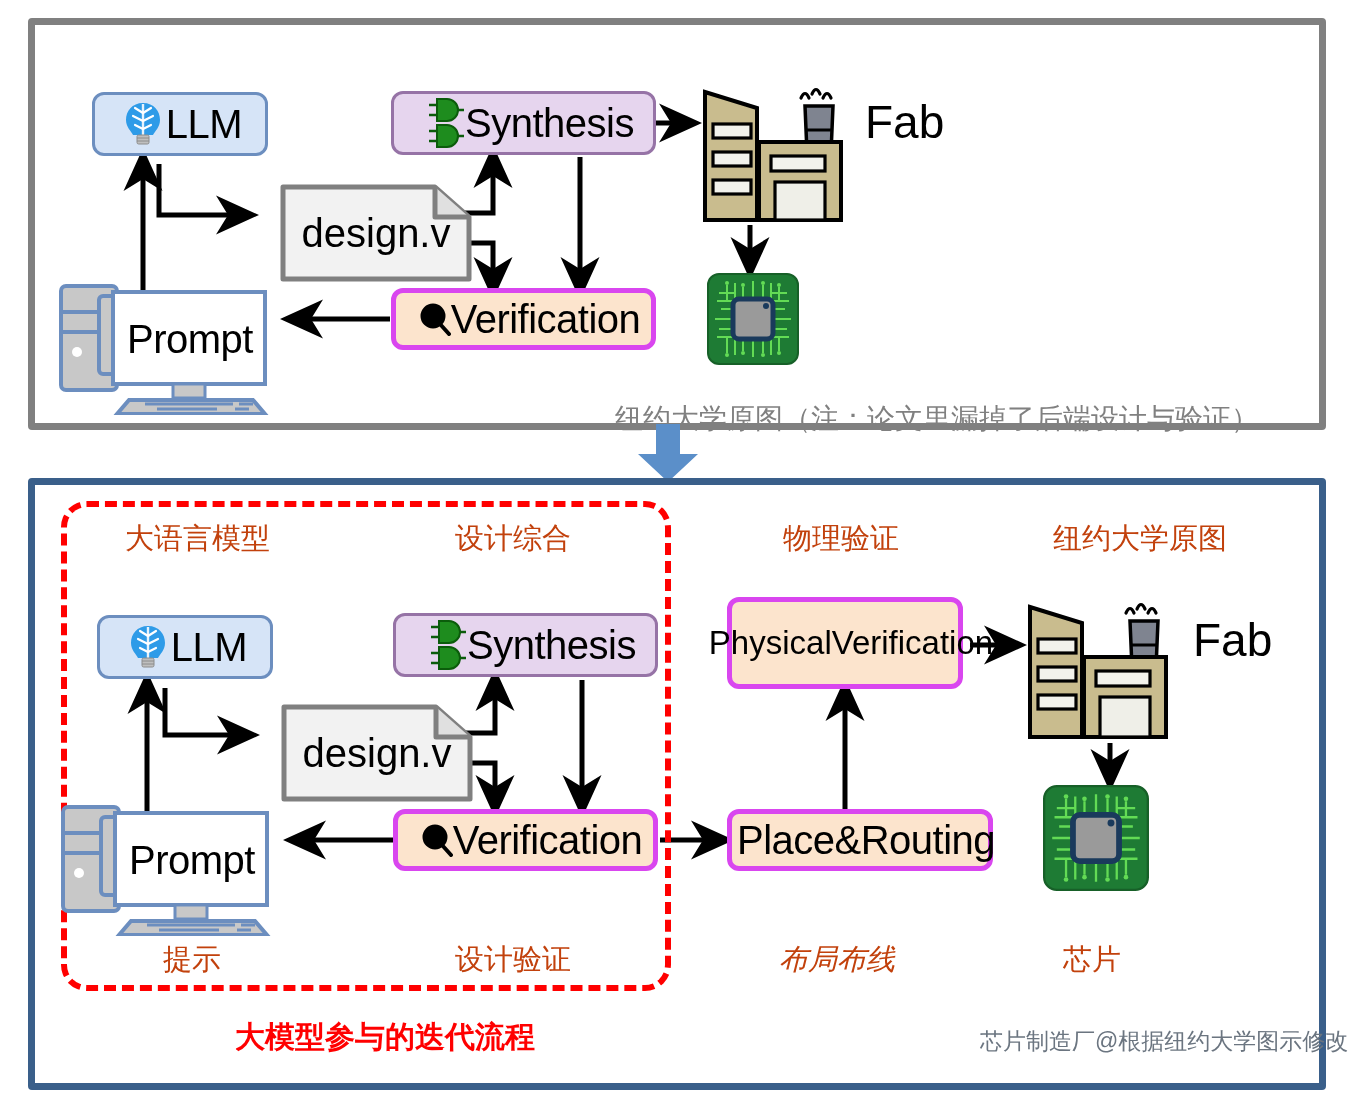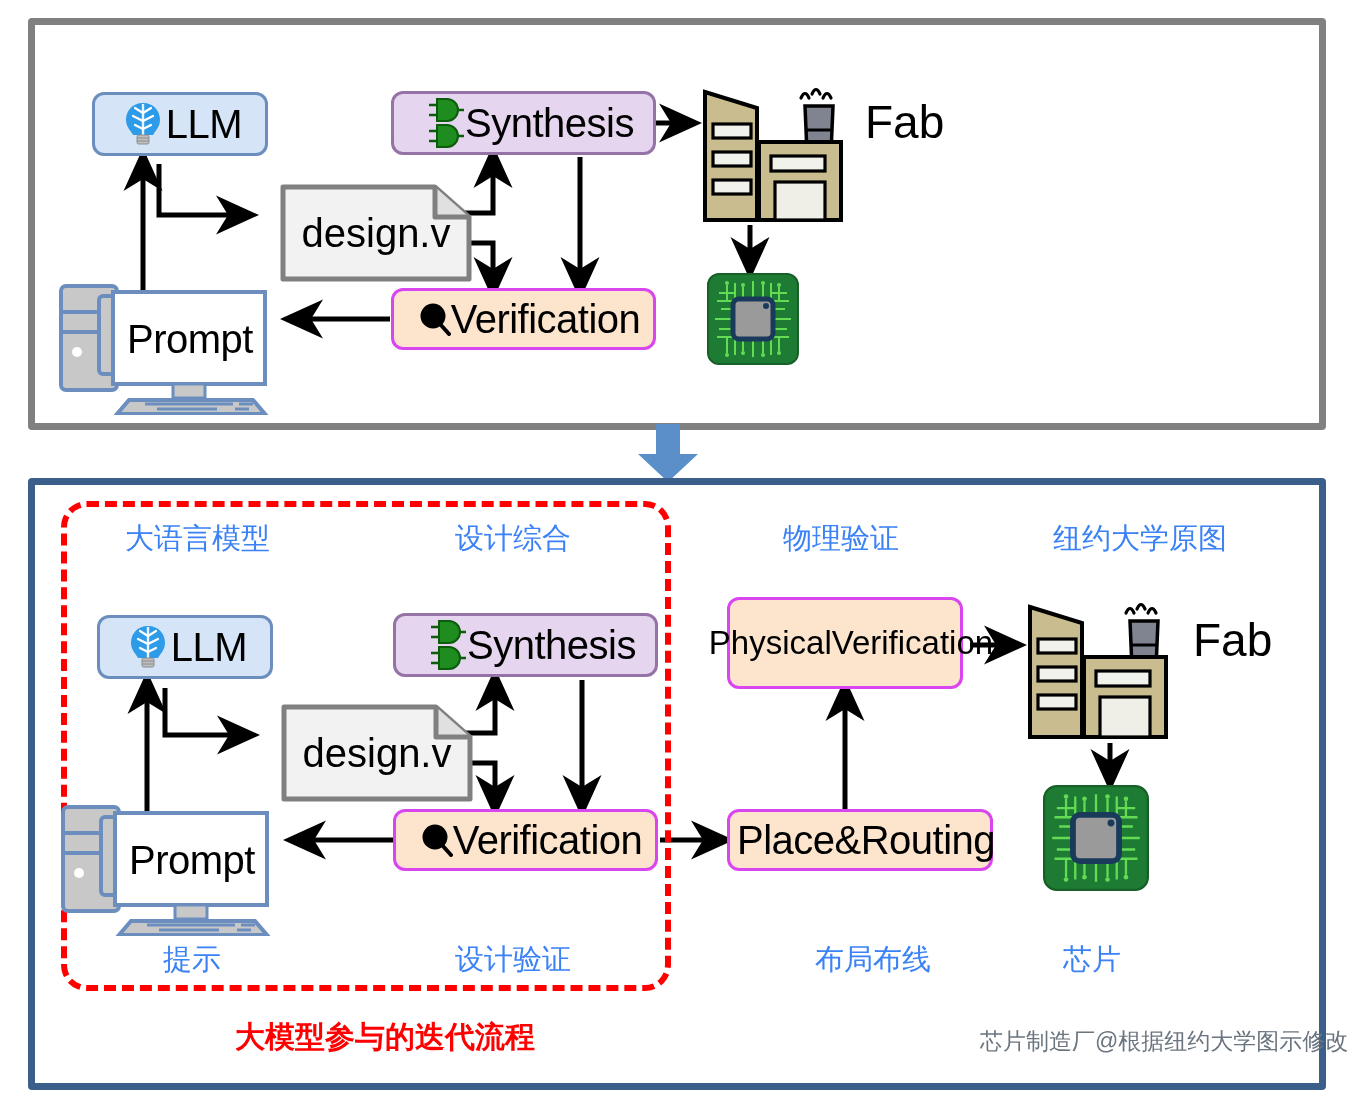--- a/index.html
+++ b/index.html
@@ -23,36 +23,36 @@
     justify-content:center;white-space:nowrap;color:#000;padding-left:12px;
   }
   .node-llm{
     background:#D6E4F7;border:3px solid #6C8EBF;border-radius:12px;
     padding-left:6px;
   }
   .node-synth{
     background:#E6D5EE;border:3px solid #9673A6;border-radius:12px;
   }
   .node-verif{
-    background:#FCE4CD;border:3px solid #d946ef;border-radius:12px;
+    background:#FCE4CD;border:5px solid #d946ef;border-radius:12px;
   }
   .label-text{font-size:40px;line-height:1;letter-spacing:-0.5px;}
   .label-text-sm{font-size:33px;line-height:1.08;text-align:center;white-space:normal;}
 
   
   .doc-wrap{position:absolute;}
   .doc-text{
     position:absolute;left:0;top:0;width:100%;height:100%;
     display:flex;align-items:center;justify-content:center;
     font-size:40px;color:#000;
   }
 
   
   .stage-caption{
-    position:absolute;color:#3b82f6;font-size:29px;white-space:nowrap;
+    position:absolute;color:#c2410c;font-size:29px;white-space:nowrap;
     text-align:center;
   }
   .panel-caption{
     position:absolute;color:#808080;font-size:28px;white-space:nowrap;
   }
   .credit{
     position:absolute;color:#6B7580;font-size:23px;white-space:nowrap;
   }
   .region-caption{
     position:absolute;color:#FF0000;font-size:30px;font-weight:bold;white-space:nowrap;text-align:center;
@@ -198,20 +198,21 @@
           <circle cx="20" cy="82" r="2"></circle>
             <circle cx="36" cy="80" r="2"></circle>
             <circle cx="56" cy="82" r="2"></circle>
             <circle cx="72" cy="80" r="2"></circle>
         </g>
         <rect x="26" y="26" width="40" height="40" rx="6" fill="#9A9A9A" stroke="#1A3A5C" stroke-width="5"></rect>
         <circle cx="59" cy="33" r="3" fill="#1A3A5C"></circle>
       </svg>
     </div>
 
+    <span class="panel-caption" style="left:580px;top:375px;">纽约大学原图（注：论文里漏掉了后端设计与验证）</span>
   </div>
 
   <div id="transition-arrow">
     <svg class="icon-svg" viewBox="0 0 72 60" width="72" height="60">
       <path d="M24 0 H48 V30 H66 L36 58 L6 30 H24 Z" fill="#5B8FC9"></path>
     </svg>
   </div>
 
   <div class="panel" id="panel-bottom">
 
@@ -363,21 +364,21 @@
             <circle cx="56" cy="82" r="2"></circle>
             <circle cx="72" cy="80" r="2"></circle>
         </g>
         <rect x="26" y="26" width="40" height="40" rx="6" fill="#9A9A9A" stroke="#1A3A5C" stroke-width="5"></rect>
         <circle cx="59" cy="33" r="3" fill="#1A3A5C"></circle>
       </svg>
     </div>
 
     <span class="stage-caption" style="left:128px;top:455px;">提示</span>
     <span class="stage-caption" style="left:420px;top:455px;">设计验证</span>
-    <span class="stage-caption" style="left:780px;top:455px;">布局布线</span>
+    <span class="stage-caption" style="left:744px;top:455px;font-style:italic;">布局布线</span>
     <span class="stage-caption" style="left:1028px;top:455px;">芯片</span>
 
     <span class="region-caption" style="left:200px;top:532px;">大模型参与的迭代流程</span>
 
     <span class="credit" style="left:945px;top:541px;">芯片制造厂@根据纽约大学图示修改</span>
   </div>
 
 </div>
 
 </body></html>

